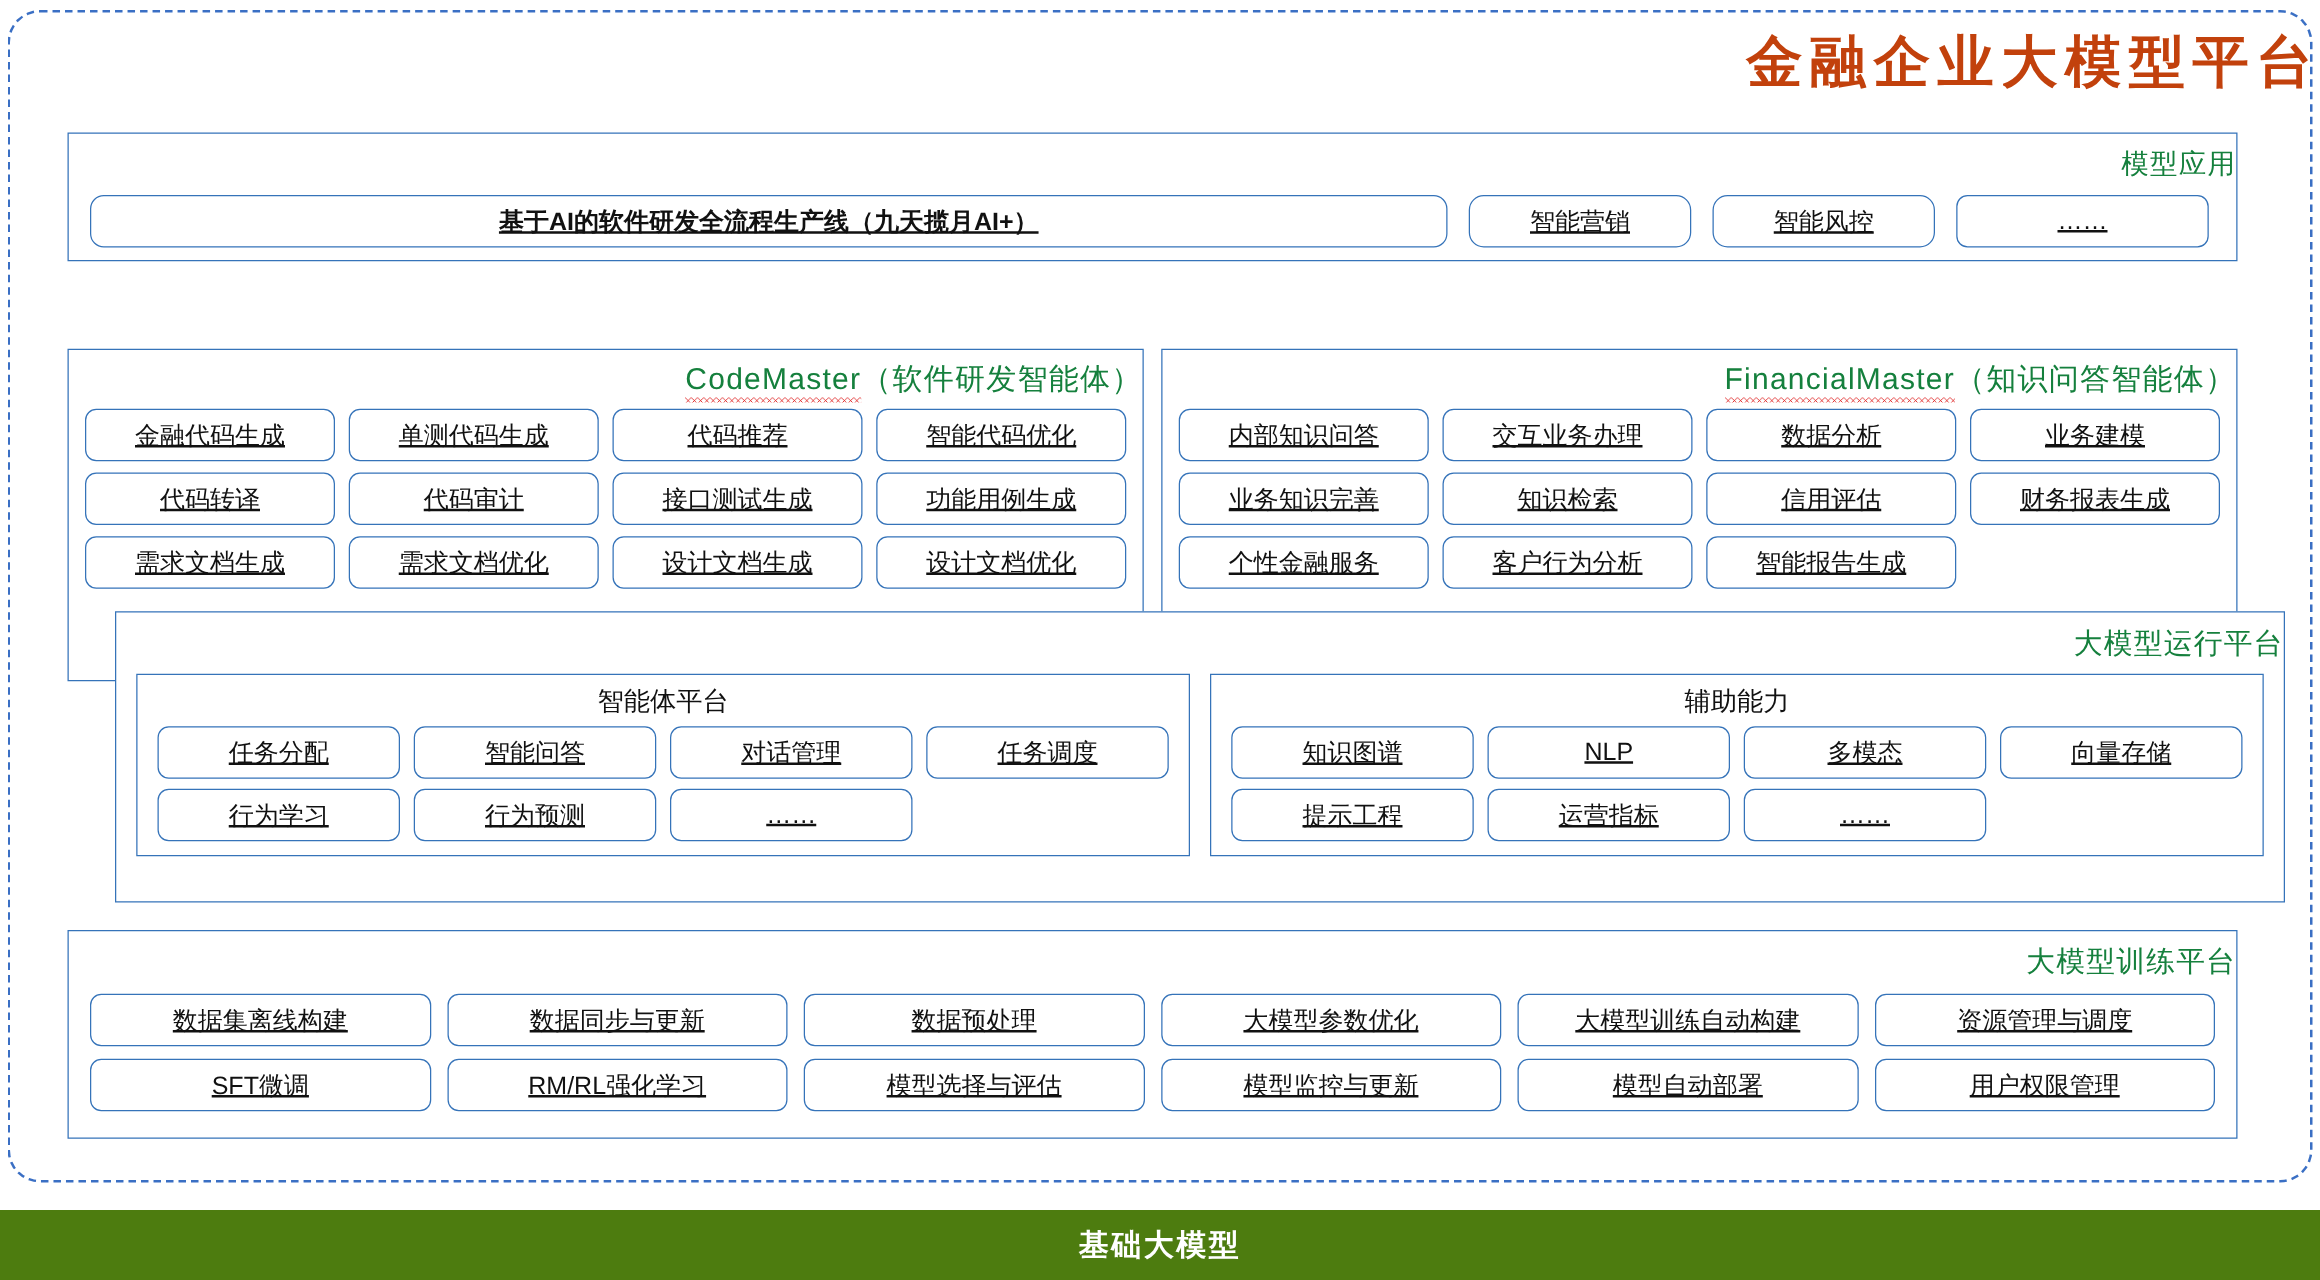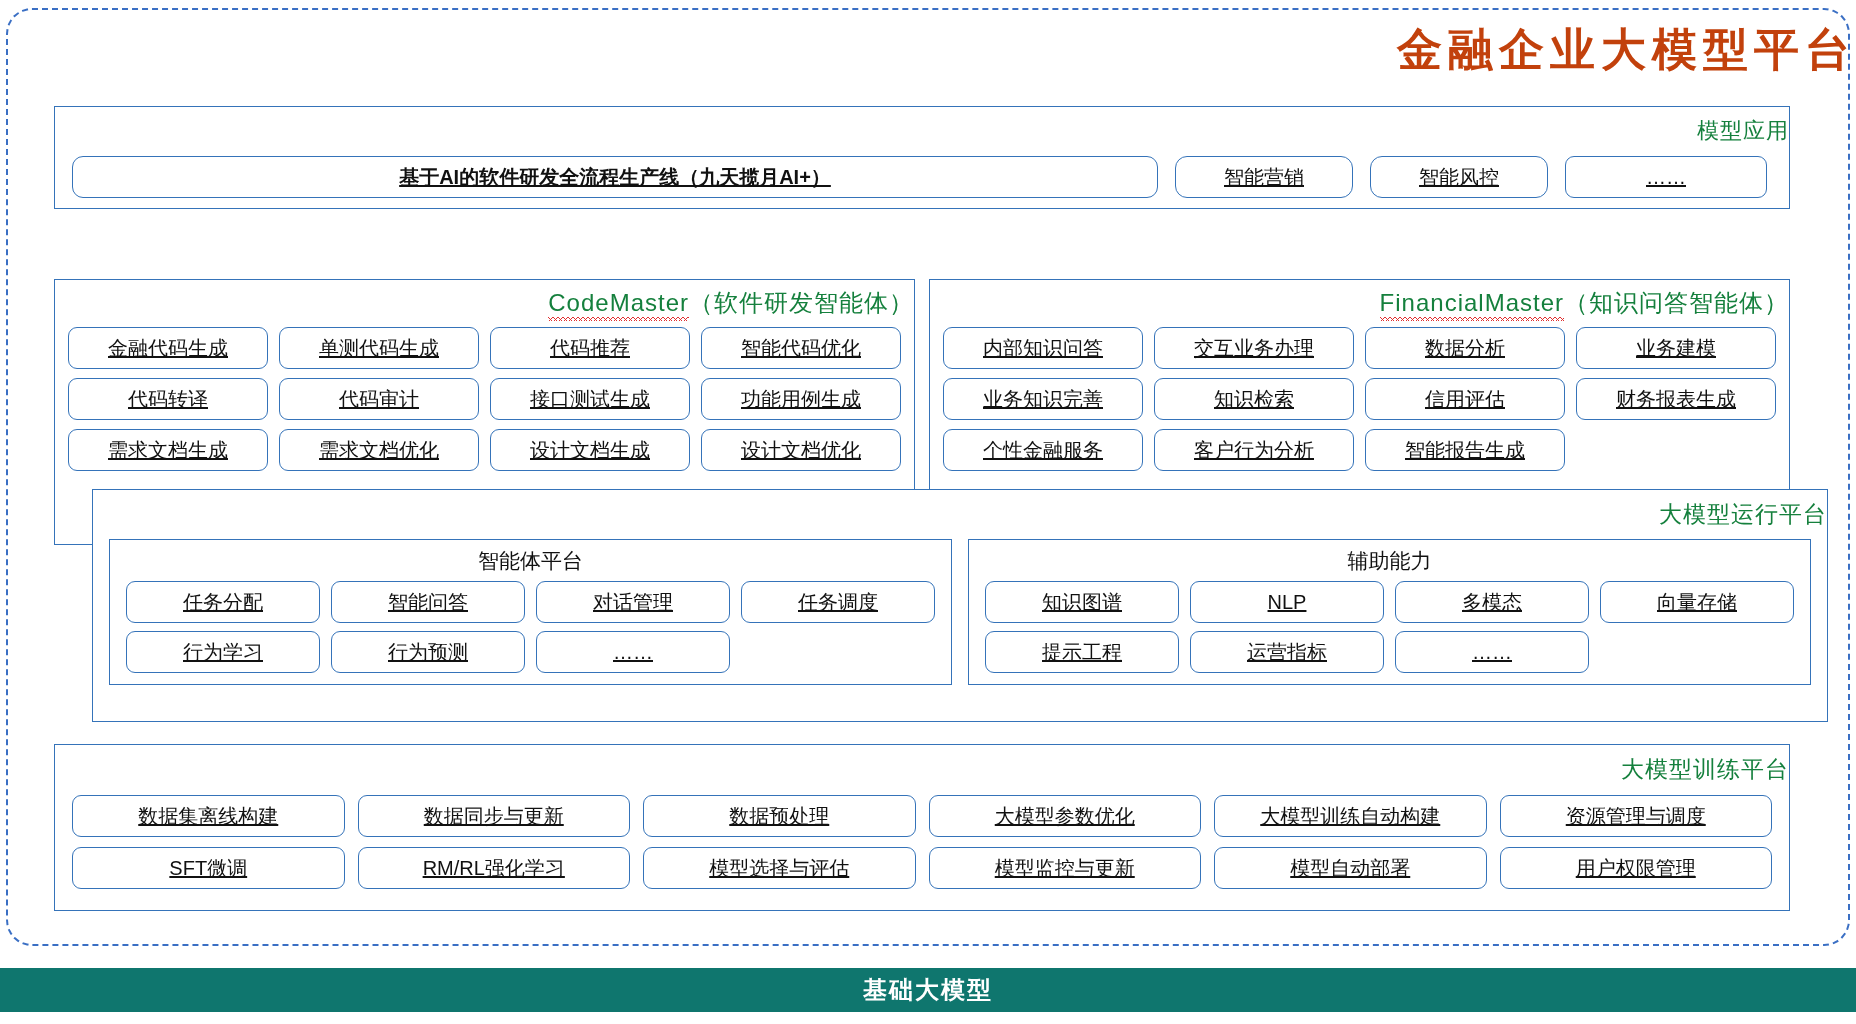--- a/index.html
+++ b/index.html
@@ -198,22 +198,22 @@
     gap: 10px 13px;
     padding: 10px 17px 0 17px;
   }
 
   
   #foundation-bar {
     position: absolute;
     left: 0;
     top: 968px;
     width: 1856px;
-    height: 44px;
-    background: #0f766e;
+    height: 56px;
+    background: #4d7c0f;
     display: flex;
     align-items: center;
     justify-content: center;
   }
   #foundation-bar .bar-label {
     color: #ffffff;
     font-size: 24px;
     font-weight: 700;
     letter-spacing: 2px;
   }

